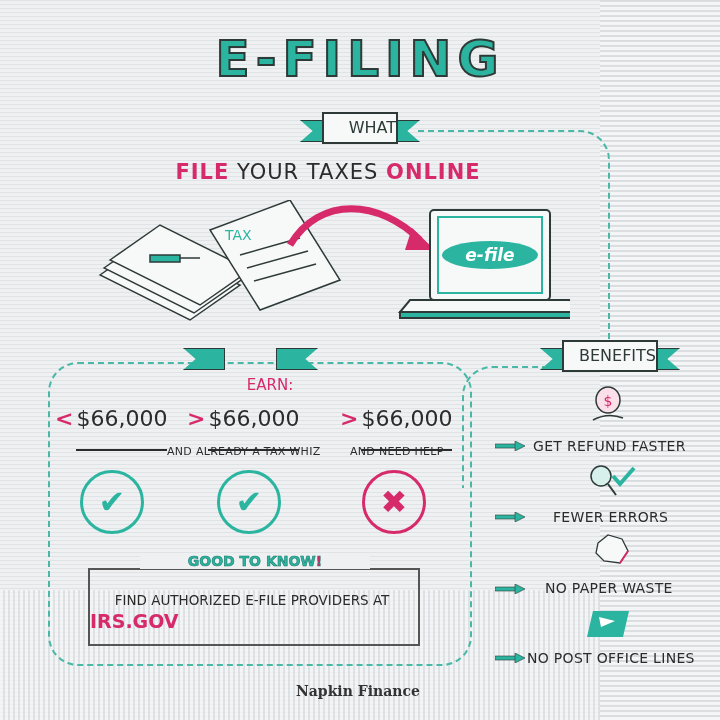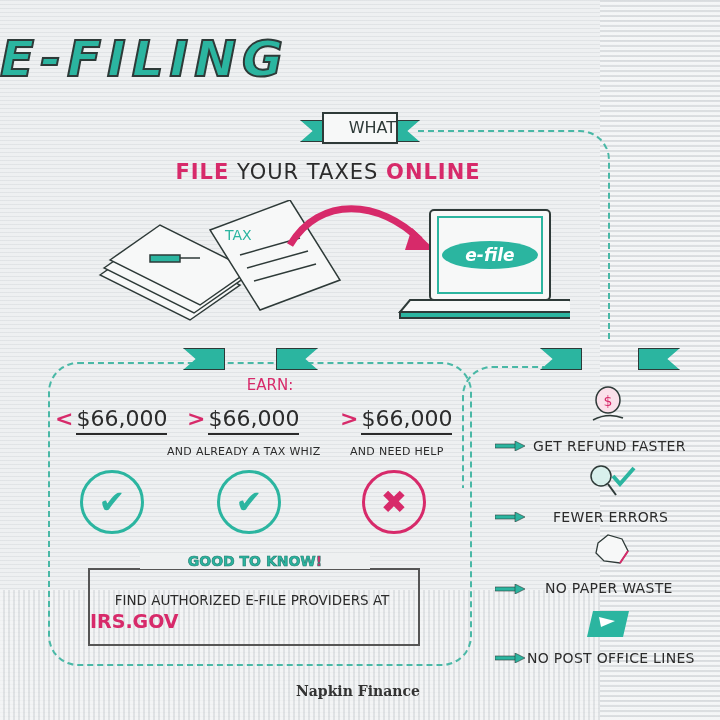--- a/index.html
+++ b/index.html
@@ -7,36 +7,36 @@
     background:#eef0f1;font-family:"DejaVu Sans",sans-serif;color:#2b2b2b;}
   .napkin-texture{position:absolute;left:0;top:0;width:720px;height:720px;
     background:
       repeating-linear-gradient(0deg, rgba(255,255,255,0) 0 3px, rgba(200,204,208,0.35) 3px 4px);
   }
   .napkin-texture-right{position:absolute;left:600px;top:0;width:120px;height:720px;
     background:repeating-linear-gradient(0deg,#f6f7f8 0 3px,#d7dadd 3px 5px);opacity:.8}
   .napkin-texture-bottom{position:absolute;left:0;top:590px;width:600px;height:130px;
     background:repeating-linear-gradient(90deg,#f5f6f7 0 3px,#d9dcdf 3px 5px);opacity:.7}
   .abs{position:absolute;}
-  .title{left:0;width:720px;top:30px;font-family:"DejaVu Sans",sans-serif;
-    font-weight:bold;font-size:50px;letter-spacing:6px;color:#2bb5a0;font-style:italic;
+  .title{left:0;width:720px;top:30px;text-align:center;font-family:"DejaVu Sans",sans-serif;
+    font-weight:bold;font-size:50px;letter-spacing:6px;color:#2bb5a0;
     -webkit-text-stroke:2px #2e3a38;}
   .ribbon{position:absolute;height:30px;}
   .ribbon .tail{position:absolute;top:8px;width:40px;height:20px;background:#2bb5a0;border:1.5px solid #2e3a38;}
   .ribbon .tail.l{left:0;clip-path:polygon(0 0,100% 0,100% 100%,0 100%,30% 50%);}
   .ribbon .tail.r{right:0;clip-path:polygon(0 0,100% 0,70% 50%,100% 100%,0 100%);}
   .ribbon .box{position:absolute;left:22px;right:22px;top:0;height:28px;background:#f7f8f8;
     border:2px solid #2e3a38;text-align:right;font-size:16px;line-height:28px;color:#2e3a38;}
   .subtitle{left:0;width:656px;top:160px;text-align:center;font-size:21px;letter-spacing:1px;}
   .subtitle .hl{color:#d72a6a;font-weight:bold;}
   .dash{position:absolute;border:2px dashed #49b8a6;}
   .earn{left:225px;top:376px;width:90px;text-align:center;color:#d72a6a;font-size:15px;}
   .amount{position:absolute;top:406px;font-size:22px;color:#2b2b2b;}
   .amount .sym{color:#d72a6a;font-weight:bold;margin-right:3px;}
-  .amount .val{border-bottom:2px solid #2b2b2b;padding-bottom:2px;}
+  .amount .val{border-bottom:2px solid #2b2b2b;padding-bottom:18px;}
   .note{position:absolute;top:445px;font-size:11px;color:#2b2b2b;letter-spacing:.3px;}
   .circle{position:absolute;top:470px;width:58px;height:58px;border-radius:50%;border:3px solid #2bb5a0;
     text-align:center;line-height:58px;font-size:32px;color:#2bb5a0;}
   .circle.no{border-color:#d72a6a;color:#d72a6a;}
   .gtk-box{left:88px;top:568px;width:328px;height:74px;border:2px solid #555;}
   .gtk-title{left:140px;top:553px;width:230px;text-align:center;background:#eef0f1;
     font-weight:bold;font-size:14px;color:#2bb5a0;-webkit-text-stroke:.6px #1d7a6c;}
   .gtk-title .bang{color:#d72a6a;}
   .gtk-text{left:90px;top:592px;width:324px;text-align:center;font-size:13.5px;}
   .gtk-link{left:90px;top:610px;width:324px;text-align:left;font-size:19px;font-weight:bold;color:#d72a6a;}
@@ -122,20 +122,21 @@
 <div class="abs gtk-box"></div>
 <div class="abs gtk-title">
   <span>GOOD TO KNOW</span><span class="bang">!</span>
 </div>
 <div class="abs gtk-text">FIND AUTHORIZED E-FILE PROVIDERS AT</div>
 <div class="abs gtk-link">IRS.GOV</div>
 
 <div class="ribbon" style="left:540px;top:340px;width:140px;">
   <div class="tail l"></div>
   <div class="tail r"></div>
+  <div class="box">BENEFITS</div>
 </div>
 
 <svg class="abs" style="left:588px;top:378px" width="40" height="50">
   <ellipse cx="20" cy="22" rx="12" ry="13" fill="#fbe0ea" stroke="#2e3a38" stroke-width="1.5"></ellipse>
   <text x="20" y="28" text-anchor="middle" font-size="14" fill="#d72a6a" font-family="DejaVu Sans">$</text>
   <path d="M5,42 Q20,34 35,40" stroke="#2e3a38" stroke-width="1.5" fill="none"></path>
 </svg>
 <svg class="abs" style="left:588px;top:462px" width="50" height="40">
   <circle cx="13" cy="14" r="10" fill="#d8f0ec" stroke="#2e3a38" stroke-width="1.5"></circle>
   <line x1="20" y1="22" x2="28" y2="33" stroke="#2e3a38" stroke-width="2"></line>

